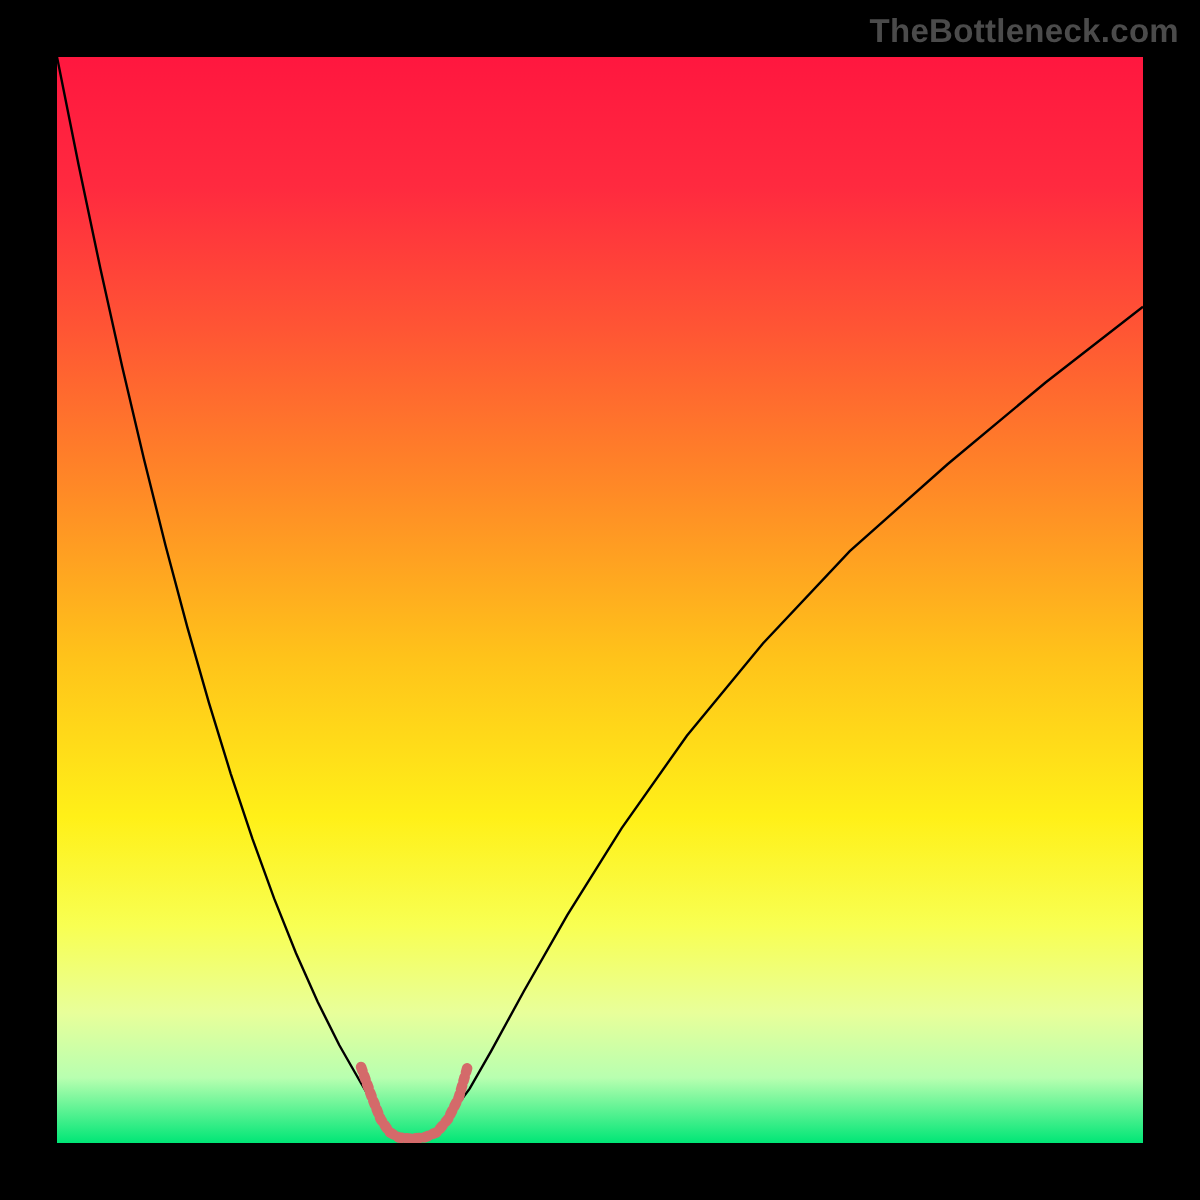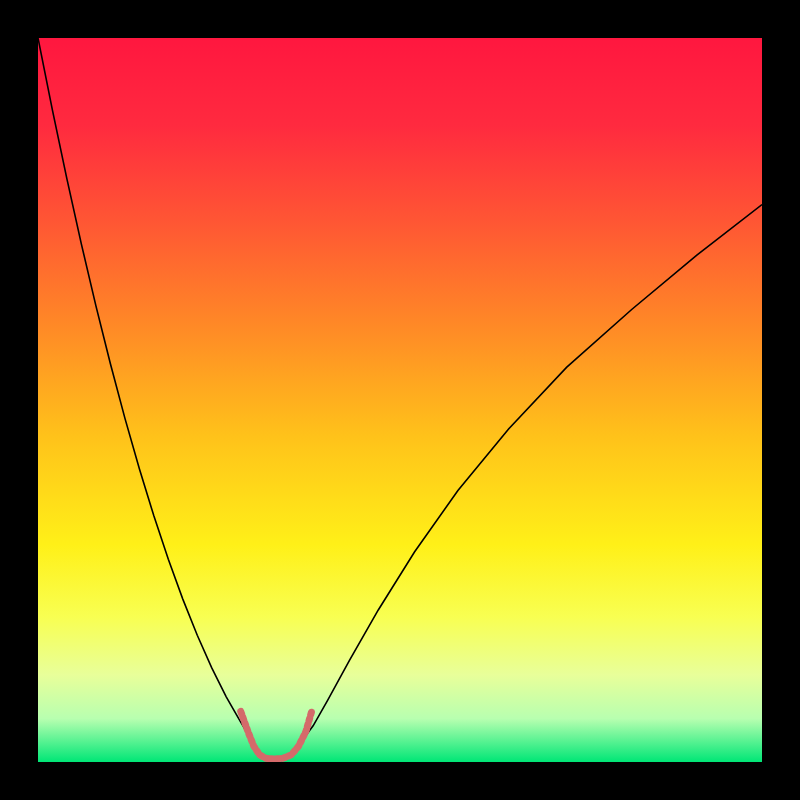--- a/index.html
+++ b/index.html
@@ -32,20 +32,21 @@
     font-size: 22px;
     font-weight: 600;
     letter-spacing: 0.2px;
     user-select: none;
   }
 </style>
 </head>
 <body>
 
 <div class="outer">
+  <div class="watermark">TheBottleneck.com</div>
 
   <svg id="plot-svg" class="plot" width="724" height="724" viewBox="0 0 724 724" xmlns="http://www.w3.org/2000/svg">
 
   <defs>
         <linearGradient id="bg-grad" x1="0" y1="0" x2="0" y2="1">
           <stop offset="0%" stop-color="#ff173f"></stop>
           <stop offset="12%" stop-color="#ff2a3f"></stop>
           <stop offset="25%" stop-color="#ff5534"></stop>
           <stop offset="40%" stop-color="#ff8a26"></stop>
           <stop offset="55.00000000000001%" stop-color="#ffc21a"></stop>

